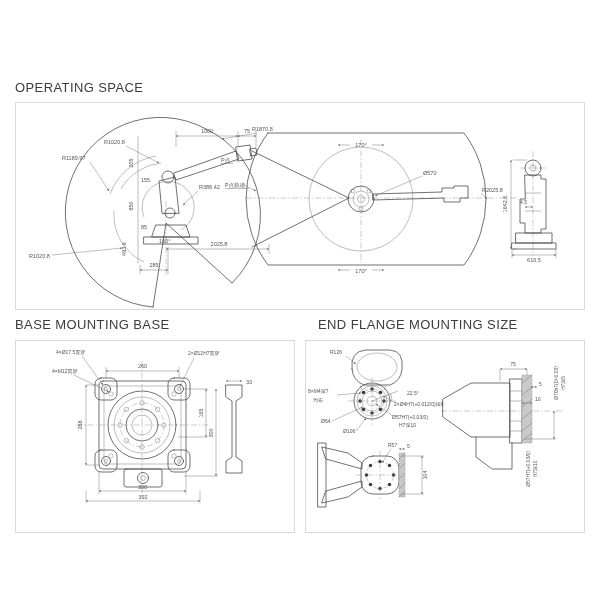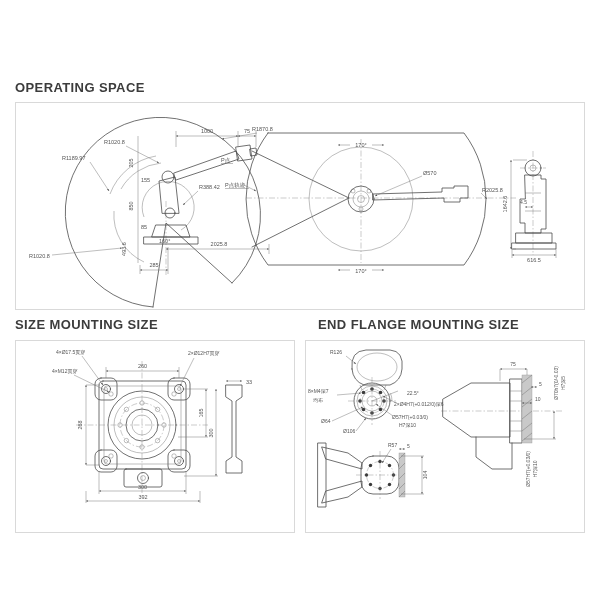--- a/index.html
+++ b/index.html
@@ -1,18 +1,18 @@
 <!DOCTYPE html>
 <html><head>
 <meta charset="utf-8">
 <style>
   html,body{margin:0;padding:0;}
   body{width:600px;height:600px;background:#ffffff;position:relative;
        font-family:"Liberation Sans",sans-serif;overflow:hidden;}
-  .heading{position:absolute;font-weight:bold;font-size:13px;color:#3c3c3c;letter-spacing:.4px;}
+  .heading{position:absolute;font-weight:normal;font-size:13px;color:#3c3c3c;letter-spacing:.4px;}
   .panel{position:absolute;border:1px solid #d9d9d9;background:#fff;box-sizing:border-box;}
   svg{display:block;}
   .ln{stroke:#4d4d4d;stroke-width:.8;fill:none;stroke-linejoin:round;stroke-linecap:round;}
   .tn{stroke:#6d6d6d;stroke-width:.45;fill:none;}
   .cl{stroke:#8a8a8a;stroke-width:.45;fill:none;stroke-dasharray:6 2 1.5 2;}
   .dim{font-size:5.5px;fill:#555;}
   .dims{font-size:5px;fill:#555;}
   .mid{text-anchor:middle;}
   .dot{fill:#3a3a3a;stroke:none;}
   .hatchfill{fill:#c9c9c9;stroke:#9a9a9a;stroke-width:.4;}
@@ -138,21 +138,21 @@
     <text class="dims" x="504" y="101">4.5</text>
     <line class="tn" x1="509" y1="104" x2="517" y2="104" marker-start="url(#ar)" marker-end="url(#ar)"></line>
     <line class="tn" x1="496" y1="146" x2="496" y2="155"></line>
     <line class="tn" x1="540" y1="146" x2="540" y2="155"></line>
     <line class="tn" x1="496" y1="152" x2="540" y2="152" marker-start="url(#ar)" marker-end="url(#ar)"></line>
     <text class="dim mid" x="518" y="159">616.5</text>
   </g>
 </svg>
 </div>
 
-<div class="heading" style="left:15px;top:317px;">SIZE MOUNTING SIZE</div>
+<div class="heading" style="left:15px;top:317px;">BASE MOUNTING BASE</div>
 <div class="heading" style="left:318px;top:317px;">END FLANGE MOUNTING SIZE</div>
 
 <div class="panel" style="left:15px;top:340px;width:280px;height:193px;">
 <svg width="278" height="191" viewBox="0 0 278 191">
   <g>
 
     <rect class="ln" x="79" y="37" width="22" height="22" rx="6"></rect>
     <rect class="ln" x="152" y="37" width="22" height="22" rx="6"></rect>
     <rect class="ln" x="79" y="109" width="22" height="22" rx="6"></rect>
     <rect class="ln" x="152" y="109" width="22" height="22" rx="6"></rect>

